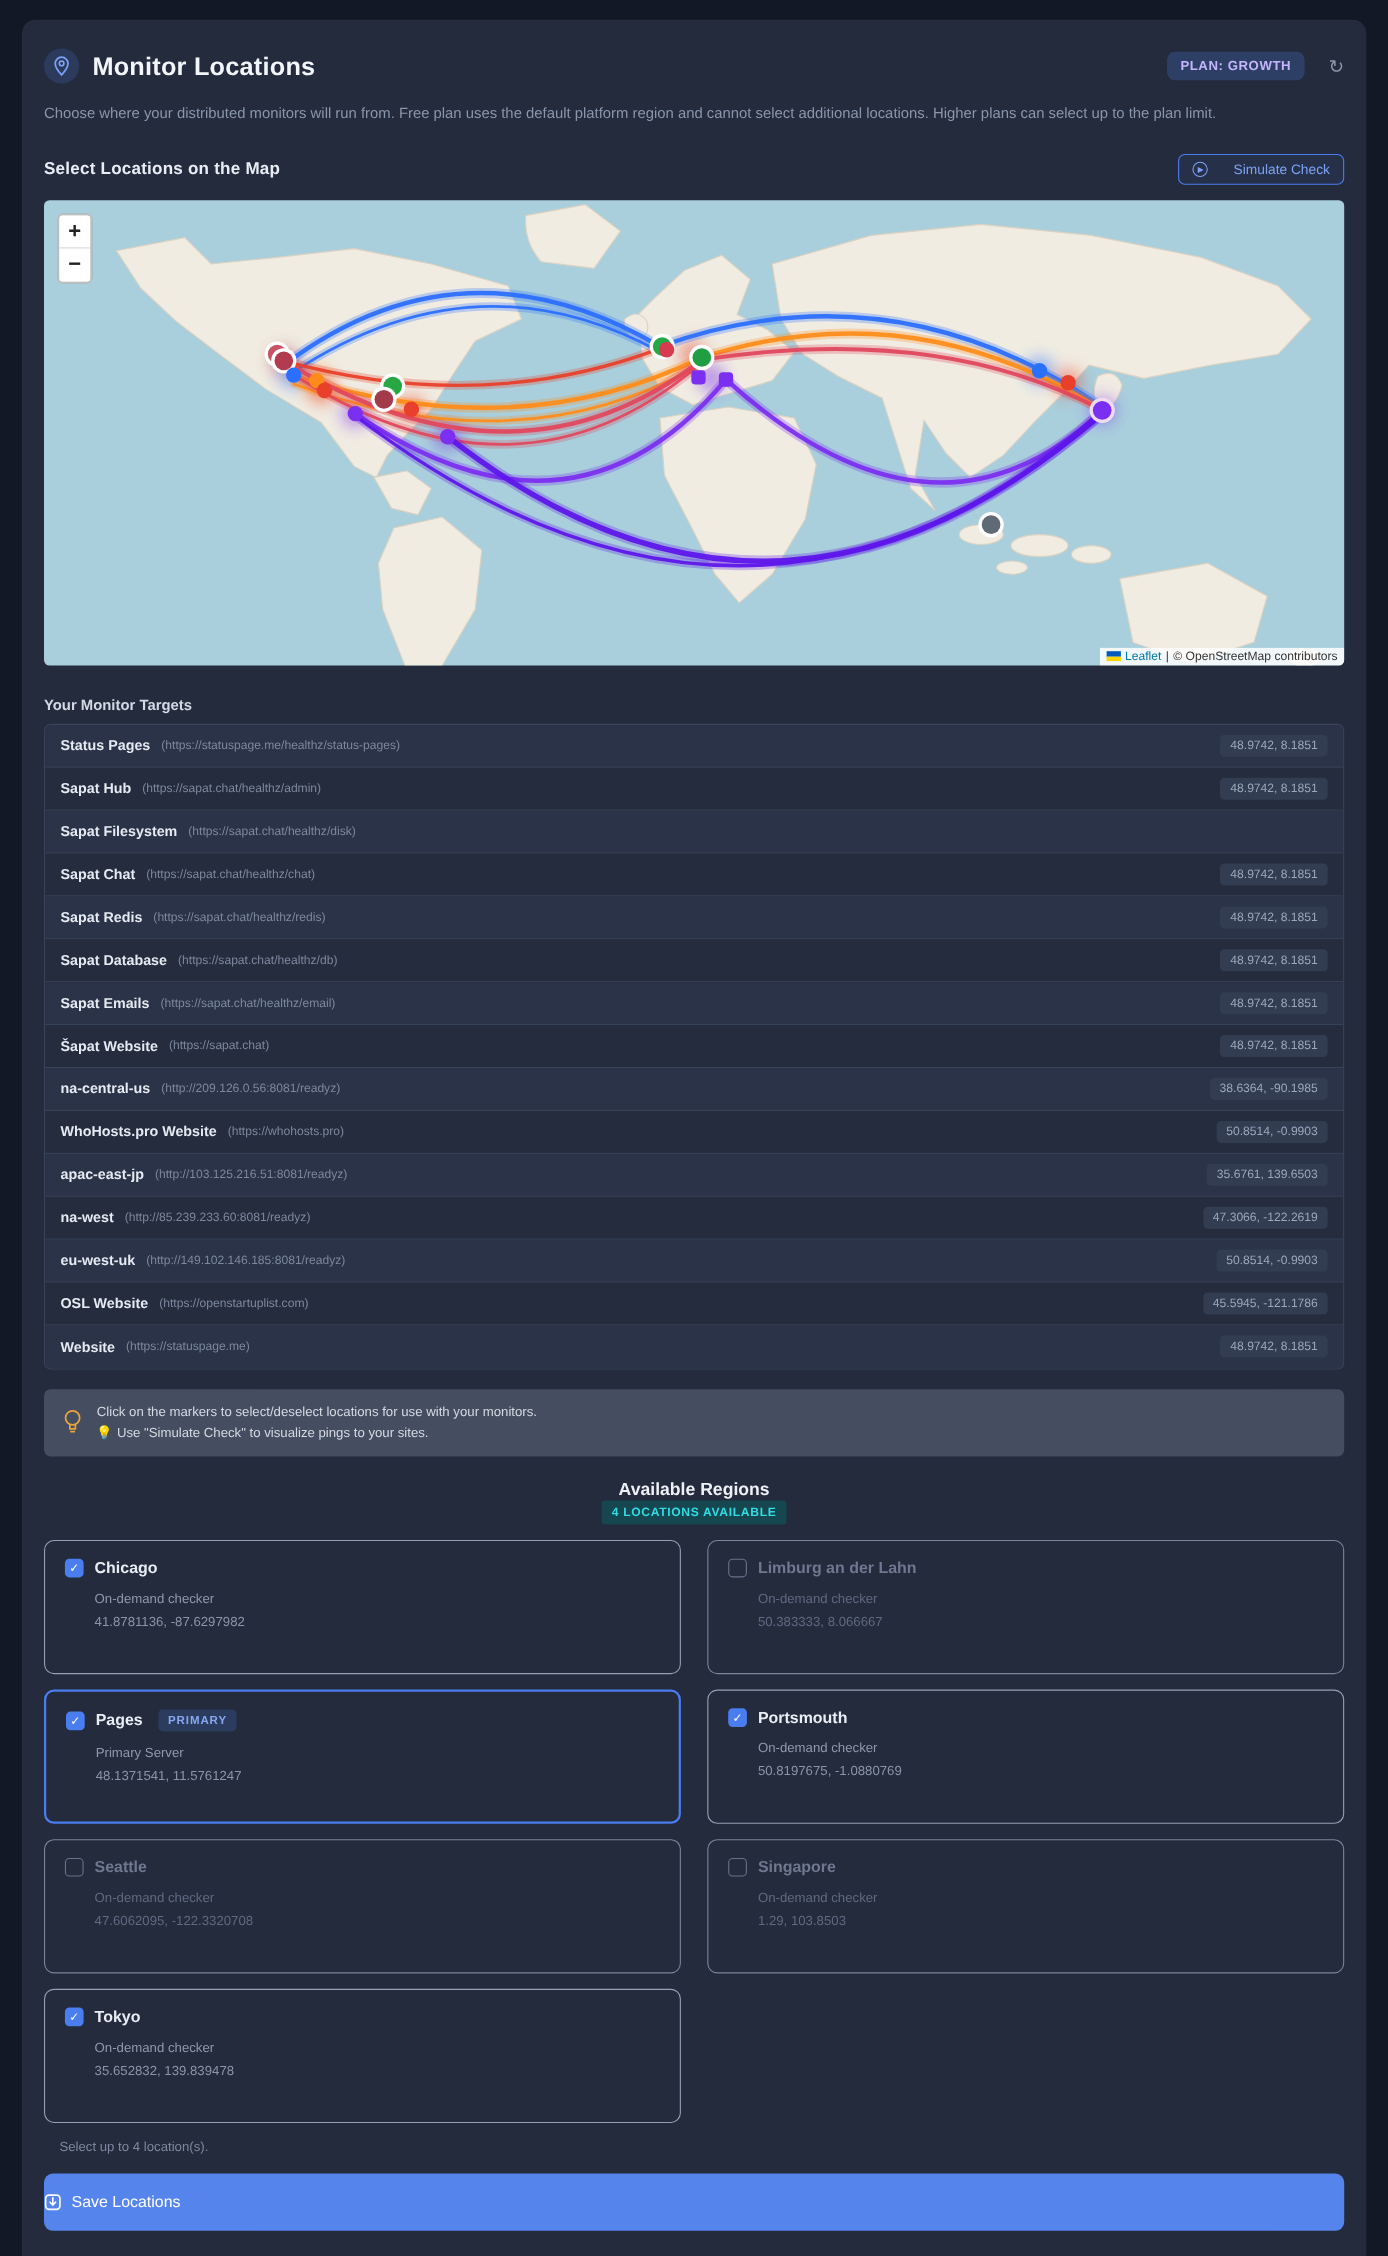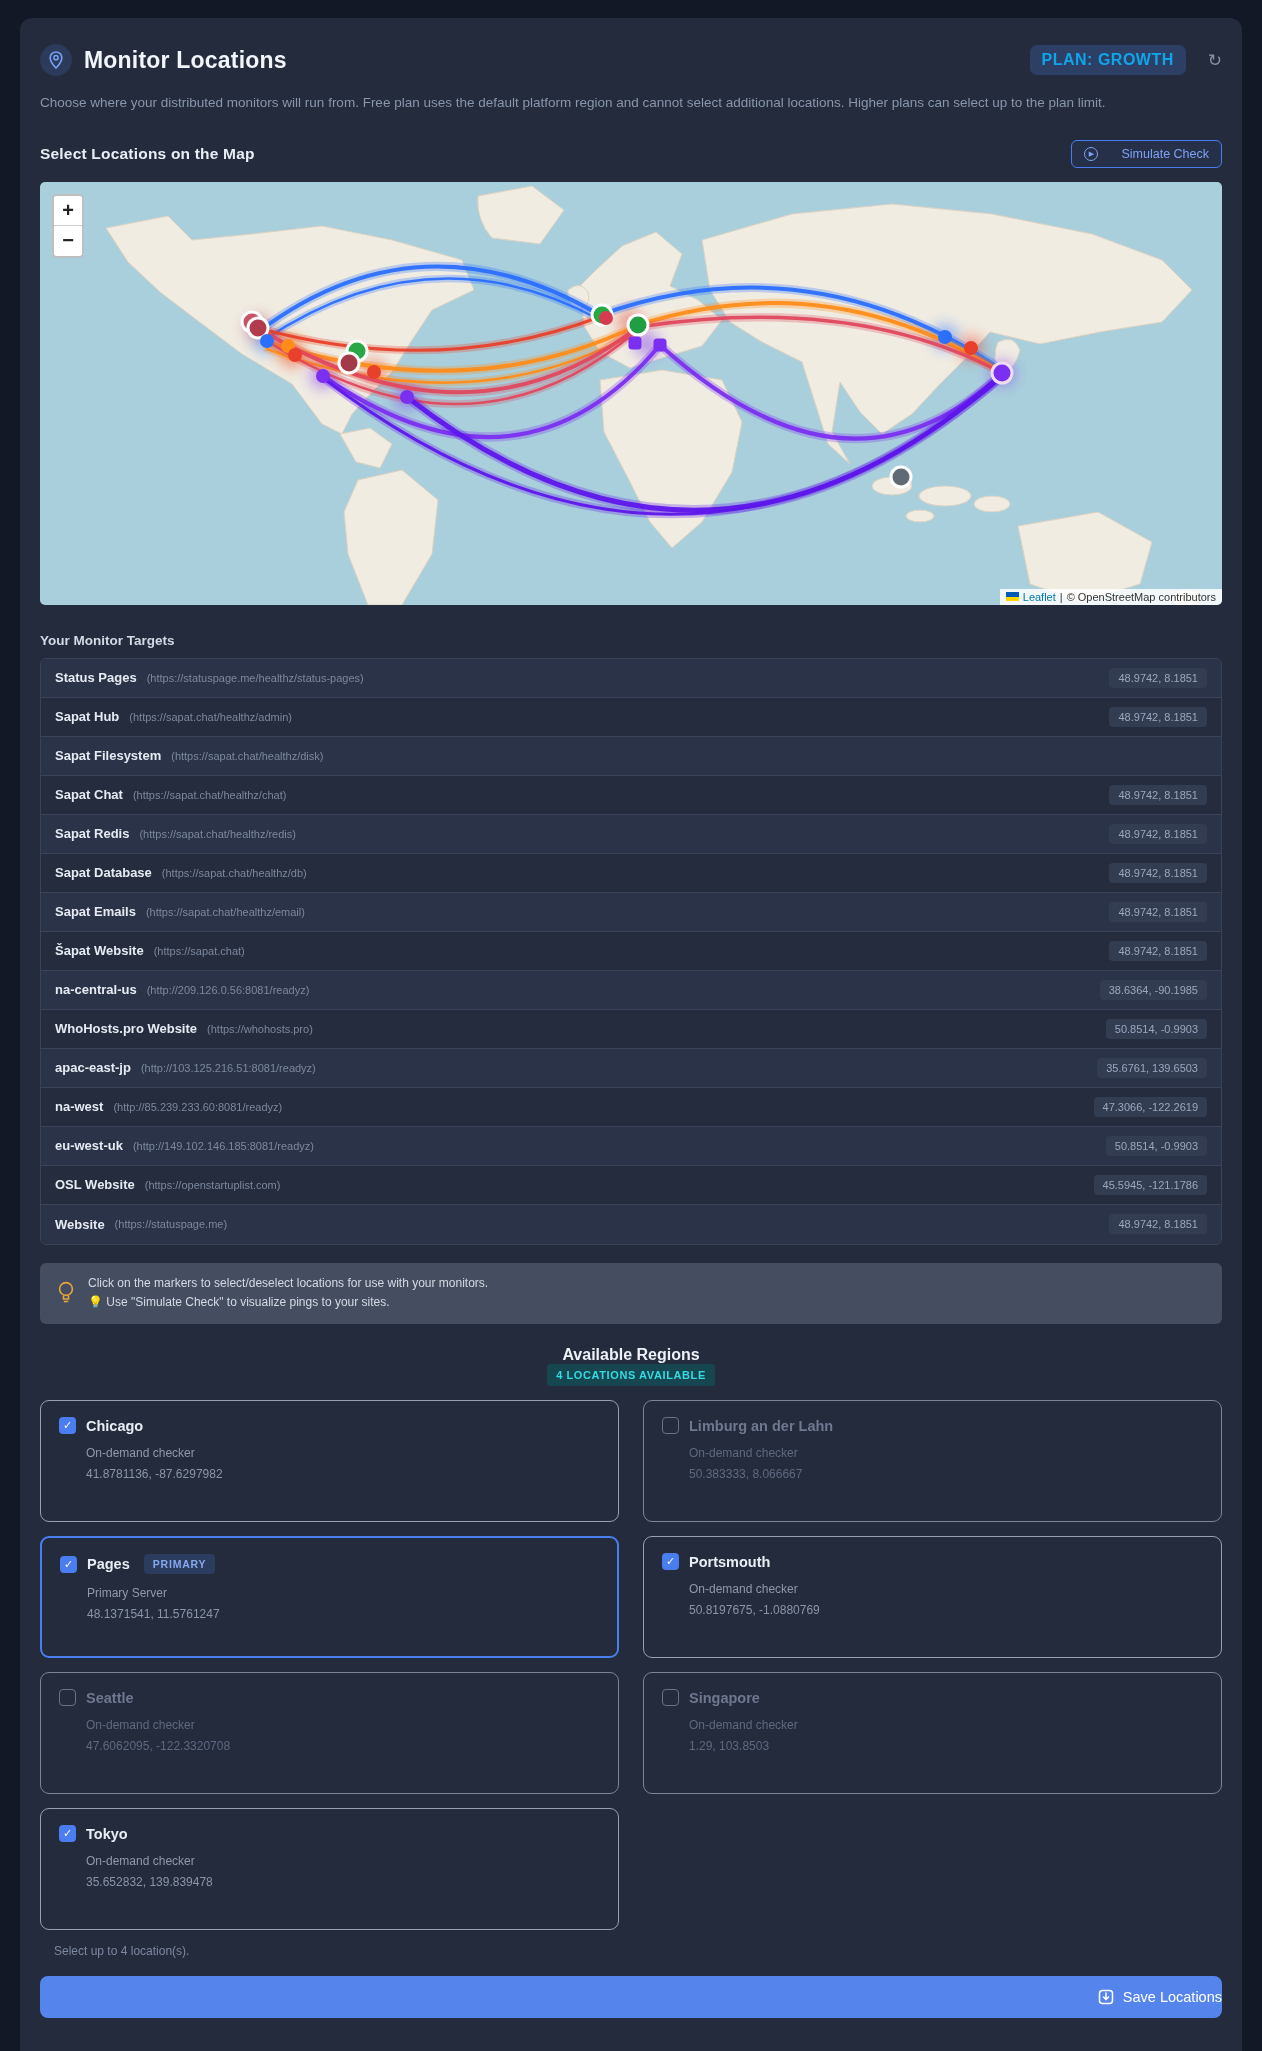--- a/index.html
+++ b/index.html
@@ -18,21 +18,21 @@
   }
   
   .hdr { display:flex; align-items:center; gap:12px; }
   .hdr-icon {
     width:32px; height:32px; border-radius:50%;
     background:#2c3a5c; display:flex; align-items:center; justify-content:center;
     flex:none;
   }
   .hdr-title { font-size:23px; font-weight:bold; color:#f2f5fa; letter-spacing:.2px; flex:1; }
   .plan-badge {
-    background:#2e3f66; color:#0ea5e9; font-size:16px; font-weight:bold;
+    background:#2e3f66; color:#c4b5fd; font-size:12px; font-weight:bold;
     letter-spacing:.5px; padding:6px 12px; border-radius:7px;
   }
   .refresh { color:#8a93a7; font-size:17px; margin-left:10px; cursor:pointer; }
   .desc {
     margin-top:16px; color:#8a96ac; font-size:13.5px; line-height:1.6; max-width:1170px;
   }
   
   .sect-row { display:flex; align-items:center; justify-content:space-between; margin-top:26px; margin-bottom:14px;}
   .sect-title { color:#e9edf5; font-size:15.5px; font-weight:bold; letter-spacing:.2px;}
   .sim-btn {
@@ -110,23 +110,23 @@
     background:#2c3c5e; color:#86a8f0; font-size:10.5px; font-weight:bold; letter-spacing:.8px;
     padding:4px 9px; border-radius:4px; margin-left:4px;
   }
   .cdesc { color:#9099ac; font-size:12px; margin:12px 0 0 27px; }
   .ccoords { color:#8b95a9; font-size:12px; margin:7px 0 0 27px; }
   .card.dim .cname { color:#6f7890; }
   .card.dim .cdesc, .card.dim .ccoords { color:#5f6980; }
   .card.dim { border-color:#7b8498; }
   .select-hint { color:#7d88a0; font-size:12px; margin:14px 0 18px 14px; }
   .save-btn {
-    width:100%; height:42px; background:#5585ec; border:none; border-radius:8px;
+    width:100%; height:52px; background:#5585ec; border:none; border-radius:8px;
     color:#fff; font-size:14.5px; font-family:"Liberation Sans",sans-serif;
-    display:flex; align-items:center; justify-content:flex-end; gap:9px; cursor:pointer;
+    display:flex; align-items:center; justify-content:flex-start; gap:9px; cursor:pointer;
   }
 </style>
 </head>
 <body>
 
 <div class="panel">
 
   <div class="hdr">
     <div class="hdr-icon">
       <svg width="16" height="18" viewBox="0 0 16 18" fill="none">

